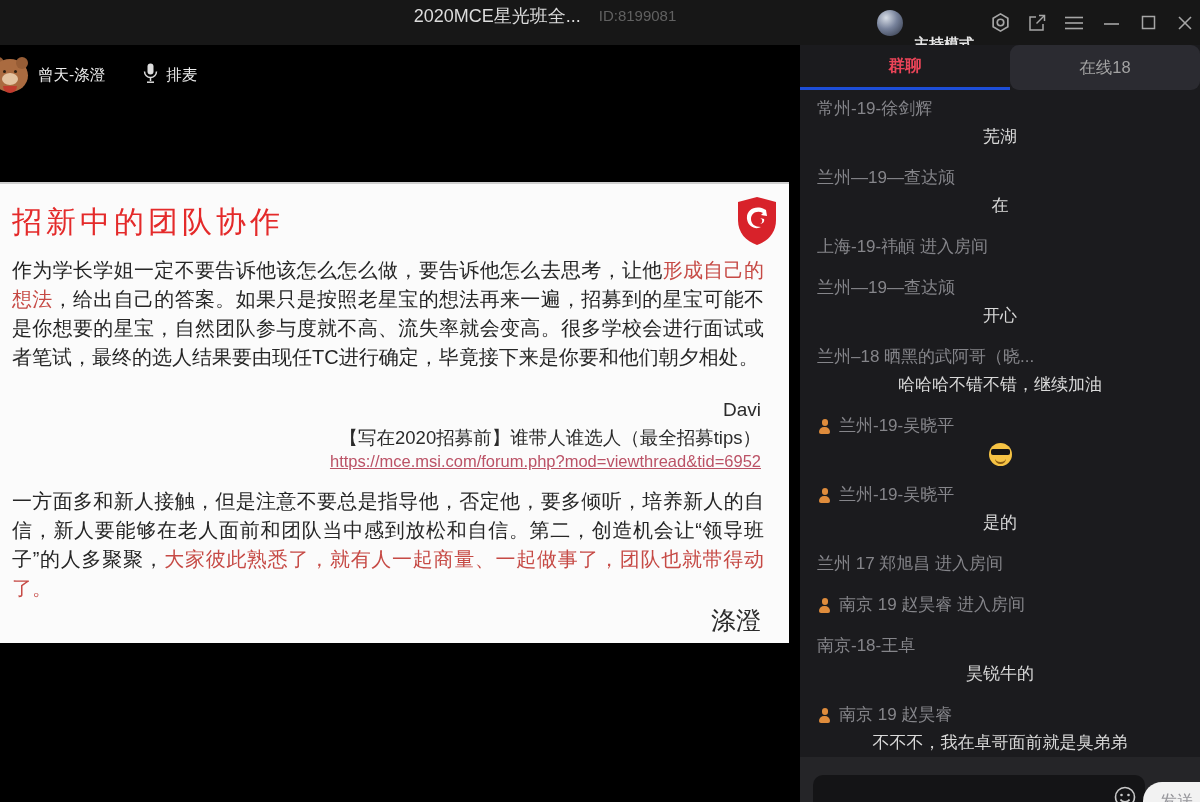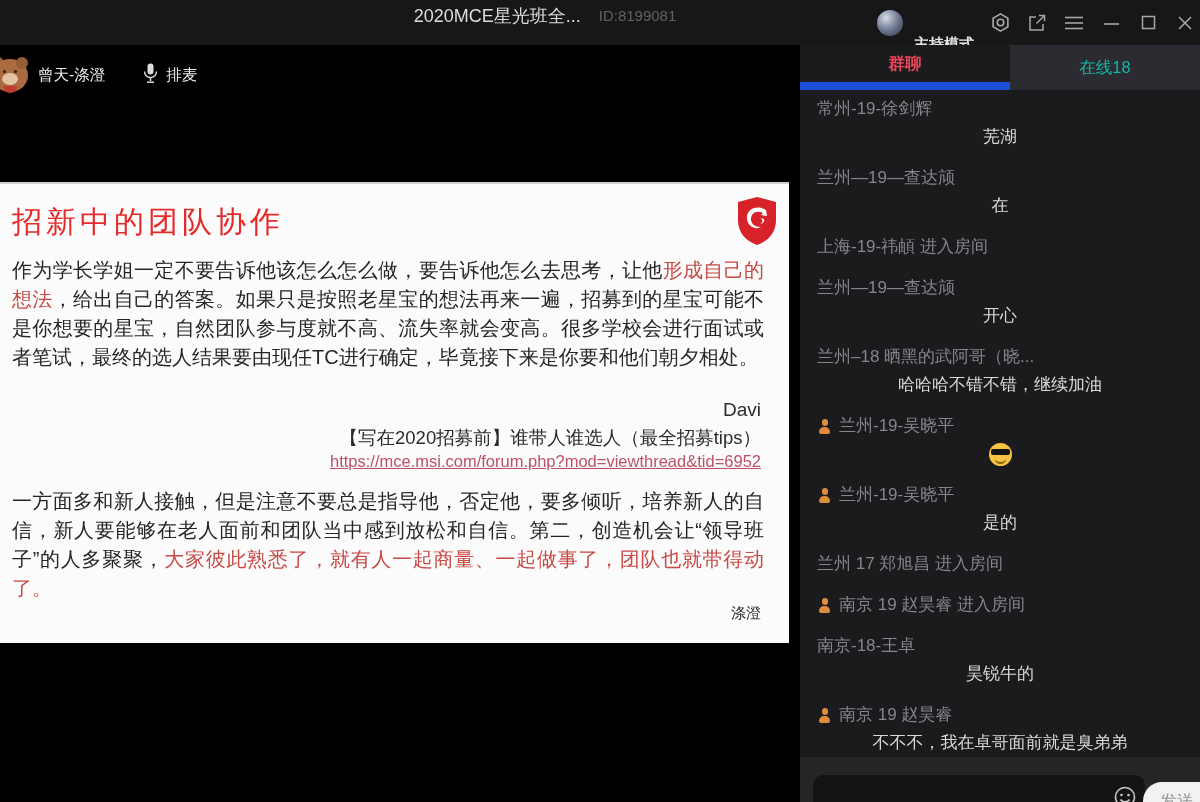--- a/index.html
+++ b/index.html
@@ -39,35 +39,35 @@
   .slide { position:absolute; left:0; top:137px; width:789px; height:461px; background:#fbfbfb; border-top:2px solid #cfcfcf; }
   .slide-title { position:absolute; left:12px; top:18px; font-size:30px; letter-spacing:4px; color:#e42a2a; }
   .msi-logo { position:absolute; right:10px; top:12px; width:44px; height:50px; }
   .para { position:absolute; left:12px; width:752px; font-size:20px; line-height:29px; color:#262626; text-align:justify; }
   .para1 { top:72px; }
   .para2 { top:303px; }
   .red-text { color:#c64a45; }
   .author1 { position:absolute; right:28px; top:215px; font-size:19px; color:#2b2b2b; }
   .ref-title { position:absolute; right:28px; top:241px; font-size:18.5px; color:#2b2b2b; }
   .ref-link { position:absolute; right:28px; top:268px; font-size:16.5px; color:#bb5266; text-decoration:underline; }
-  .author2 { position:absolute; right:28px; top:420px; font-size:15px; color:#2b2b2b; }
+  .author2 { position:absolute; right:28px; top:420px; font-size:25px; color:#2b2b2b; }
 
   
   .stage-bottombar { position:absolute; left:0; top:723px; width:800px; height:48px; background:#242424; }
   .sb-speaker { position:absolute; left:-6px; top:14px; }
   .sb-divider { position:absolute; left:73px; top:15px; width:1px; height:19px; background:#4a4a4a; }
   .apply-speak { position:absolute; left:136px; top:10px; display:flex; align-items:center; cursor:pointer; }
   .apply-speak-label { margin-left:14px; color:#c9c9c9; font-size:17.5px; line-height:30px; }
 
   
   .chat { position:absolute; left:800px; top:45px; width:400px; height:757px; background:#1b1b1e; overflow:hidden; }
   .tabs { position:absolute; left:0; top:0; width:400px; height:45px; display:flex; }
   .tab { display:flex; align-items:center; justify-content:center; font-size:16.5px; height:45px; cursor:pointer; }
-  .tab-active { width:52.5%; background:#1b1b1e; color:#ea4458; font-weight:600; border-bottom:8px solid #1d4ed8; }
-  .tab-inactive { width:47.5%; background:#2b2b31; color:#14b8a6; }
+  .tab-active { width:52.5%; background:#1b1b1e; color:#ea4458; font-weight:600; border-bottom:3px solid #1d4ed8; }
+  .tab-inactive { width:47.5%; background:#2b2b31; color:#a3a3a3;border-radius:9px; }
 
   .messages { position:absolute; left:0; top:45px; bottom:45px; right:0; padding:5px 17px 0 17px; overflow:hidden; }
   .msg-group { margin-bottom:13px; }
   .name-row { display:flex; align-items:center; color:#85858a; font-size:17px; line-height:28px; white-space:nowrap; overflow:hidden; }
   .msg-name { cursor:pointer; }
   .msg-text { color:#d9d9d9; font-size:17px; line-height:28px;text-align:center; }
   .person-icon { position:relative; display:inline-block; width:15px; height:15px; margin-right:7px; flex:0 0 auto; }
   .person-icon::before { content:""; position:absolute; left:4.5px; top:0.5px; width:6.5px; height:6.5px; border-radius:50%; background:#df8c3c; }
   .person-icon::after { content:""; position:absolute; left:2px; top:8px; width:11px; height:7px; border-radius:5px 5px 2px 2px; background:#df8c3c; }
   .emoji-cool { display:inline-block; position:relative; width:23px; height:23px; border-radius:50%; background:#f6c344; vertical-align:middle; }

